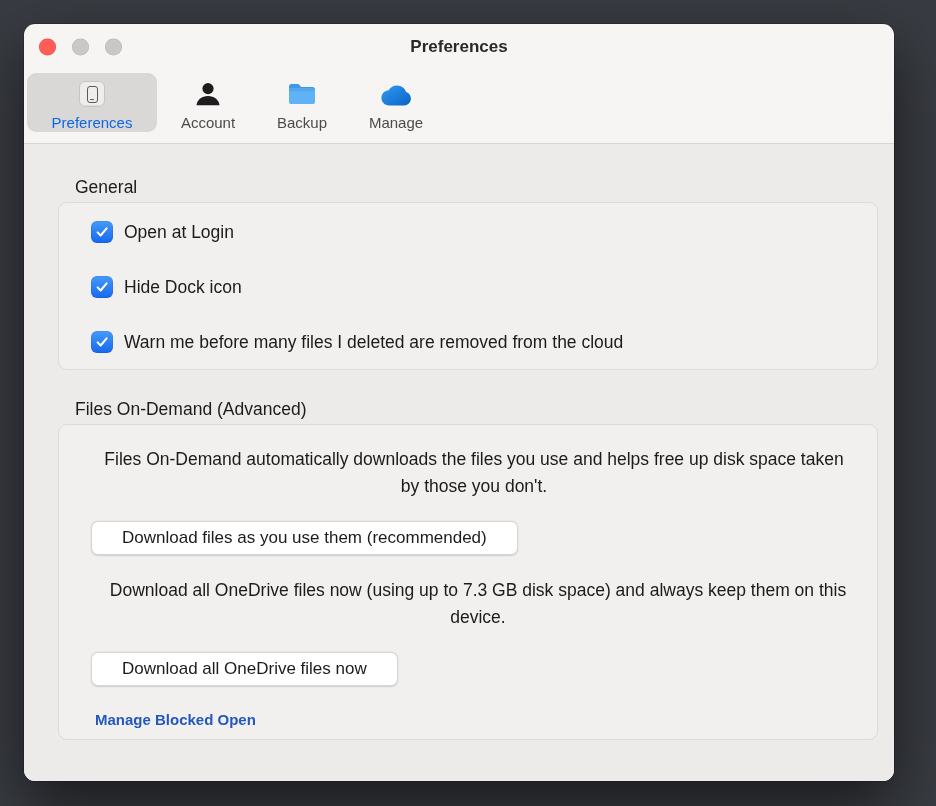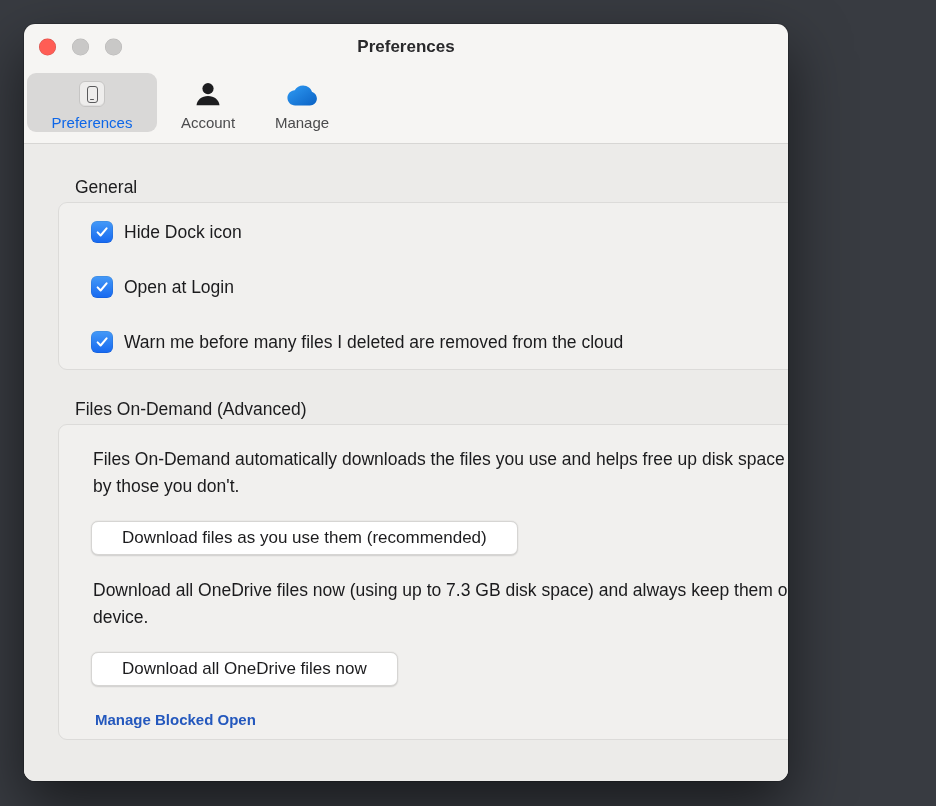--- a/index.html
+++ b/index.html
@@ -9,21 +9,21 @@
   }
   *{box-sizing:border-box;}
   html,body{margin:0;padding:0;}
   body{
     width:936px;height:806px;overflow:hidden;position:relative;
     background:#383b41;
     font-family:"Liberation Sans","DejaVu Sans",sans-serif;
     -webkit-font-smoothing:antialiased;
   }
   .window{
-    position:absolute;left:24px;top:24px;width:764px;height:757px;
+    position:absolute;left:24px;top:24px;width:870px;height:757px;
     border-radius:11px;overflow:hidden;background:#f6f5f3;
     box-shadow:0 25px 60px rgba(0,0,0,.55),0 0 0 1px rgba(0,0,0,.18);
   }
   
   .titlebar{height:46px;position:relative;display:flex;align-items:center;justify-content:center;}
   .traffic-lights{position:absolute;left:15px;top:50%;transform:translateY(-50%);display:flex;gap:16px;}
   .tl{width:17px;height:17px;border-radius:50%;}
   .tl.red{background:#ff5d55;box-shadow:inset 0 0 0 .5px rgba(0,0,0,.2);}
   .tl.gray{background:#c9c8c7;box-shadow:inset 0 0 0 .5px rgba(0,0,0,.12);}
   .window-title{font-size:17px;font-weight:700;color:#29292b;}
@@ -58,21 +58,21 @@
   .check-row{display:flex;align-items:center;height:28px;padding-left:32px;margin-bottom:27px;}
   .check-row:last-child{margin-bottom:0;}
   .checkbox{
     width:22px;height:22px;border-radius:6px;flex:0 0 auto;
     background:linear-gradient(180deg,#459af7,var(--check));
     box-shadow:inset 0 0 0 .5px rgba(0,0,0,.12);
     display:flex;align-items:center;justify-content:center;cursor:default;
   }
   .check-label{margin-left:11px;font-size:17.5px;color:#1b1b1d;}
   .heading-fod{margin-top:28px;}
-  .para{font-size:17.5px;line-height:27px;color:#1b1b1d;margin:0 0 0 34px;}
+  .para{font-size:17.5px;line-height:27px;color:#1b1b1d;margin:0 0 0 34px;text-align:center;}
   .para.p1{margin-top:21px;width:762px;}
   .para.p2{margin-top:22px;width:770px;}
   .btn{
     display:inline-block;margin:21px 0 0 32px;height:34px;padding:0 30px;
     background:#ffffff;border:1px solid #d6d5d3;border-radius:7px;
     box-shadow:0 .5px 1.5px rgba(0,0,0,.14);
     font-family:inherit;font-size:17px;color:#1c1c1e;line-height:32px;cursor:default;
   }
   .link{
     display:inline-block;margin:25px 0 11px 36px;
@@ -108,20 +108,30 @@
       <div class="tab">
         <span class="tab-icon">
           <svg width="30" height="30" viewBox="0 0 30 30">
             <circle cx="15" cy="9.6" r="5.6" fill="#1d1d1f"></circle>
             <path d="M15 17c-6.3 0-10.9 3.9-11.5 9.3h23C25.9 20.9 21.3 17 15 17z" fill="#1d1d1f"></path>
           </svg>
         </span>
         <span class="tab-label">Account</span>
       </div>
 
+      <div class="tab">
+        <span class="tab-icon">
+          <svg width="32" height="32" viewBox="0 0 32 32">
+            <path d="M3 8.5C3 7.1 4.1 6 5.5 6h7l2.6 3h11.4c1.4 0 2.5 1.1 2.5 2.5v1H3z" fill="#3f97e8"></path>
+            <rect x="3" y="10.2" width="26" height="15.8" rx="2.6" fill="#5eb2f5"></rect>
+            <rect x="3" y="10.2" width="26" height="3" fill="#52a8ef"></rect>
+          </svg>
+        </span>
+        <span class="tab-label">Backup</span>
+      </div>
 
 
 
       <div class="tab">
         <span class="tab-icon">
           <svg width="36" height="25" viewBox="0 0 34 24">
             <defs>
               <linearGradient id="od" x1="0" y1="0" x2="1" y2="1">
                 <stop offset="0" stop-color="#2f9bf4"></stop>
                 <stop offset="1" stop-color="#0b62c4"></stop>
@@ -141,29 +151,29 @@
 
       <div class="section-heading">General</div>
 
       <div class="card general">
         <div class="check-row">
           <span class="checkbox">
             <svg width="14" height="14" viewBox="0 0 14 14">
                 <path d="M2.6 7.4l3 3.1 6-7.2" stroke="#fff" stroke-width="2" fill="none" stroke-linecap="round" stroke-linejoin="round"></path>
               </svg>
           </span>
-          <span class="check-label">Hide Dock icon</span>
+          <span class="check-label">Open at Login</span>
         </div>
         <div class="check-row">
           <span class="checkbox">
             <svg width="14" height="14" viewBox="0 0 14 14">
                 <path d="M2.6 7.4l3 3.1 6-7.2" stroke="#fff" stroke-width="2" fill="none" stroke-linecap="round" stroke-linejoin="round"></path>
               </svg>
           </span>
-          <span class="check-label">Open at Login</span>
+          <span class="check-label">Hide Dock icon</span>
         </div>
         <div class="check-row">
           <span class="checkbox">
             <svg width="14" height="14" viewBox="0 0 14 14">
                 <path d="M2.6 7.4l3 3.1 6-7.2" stroke="#fff" stroke-width="2" fill="none" stroke-linecap="round" stroke-linejoin="round"></path>
               </svg>
           </span>
           <span class="check-label">Warn me before many files I deleted are removed from the cloud</span>
         </div>
       </div>

